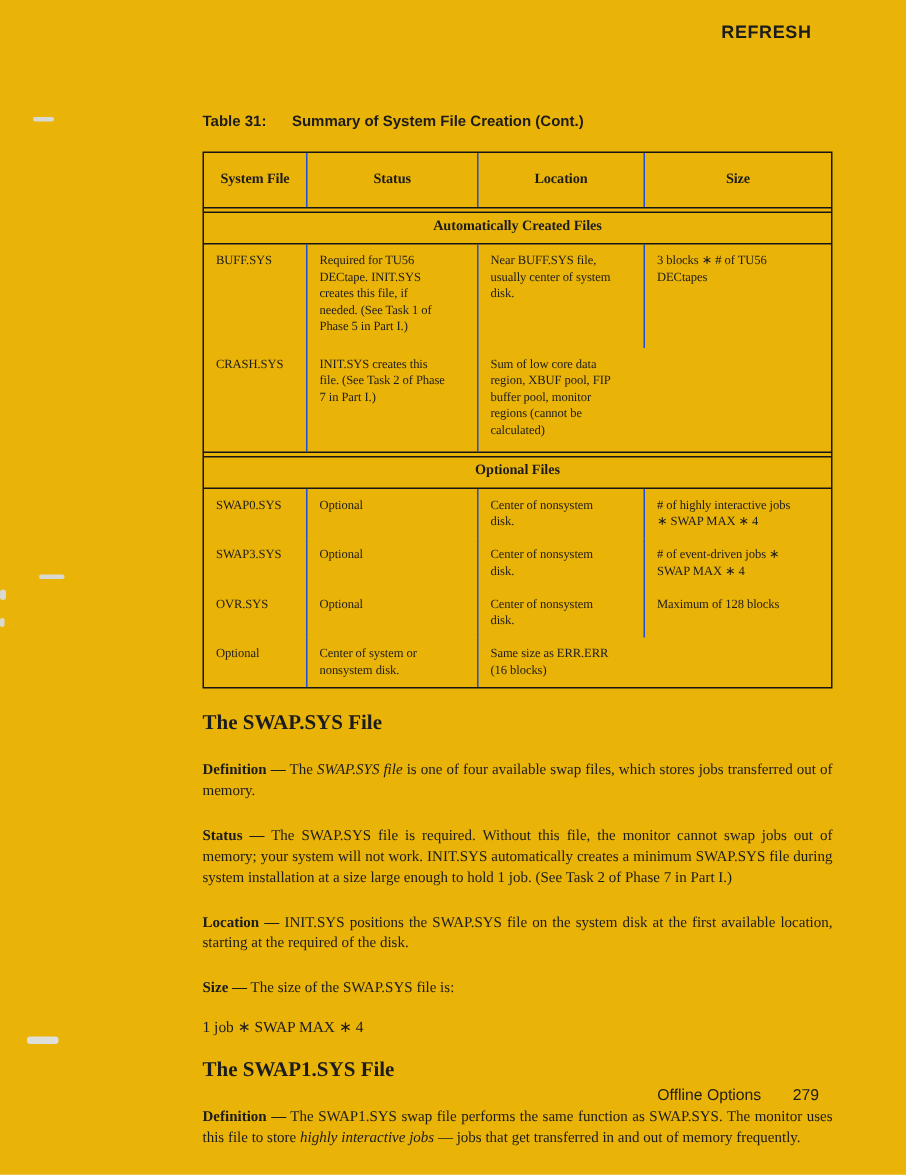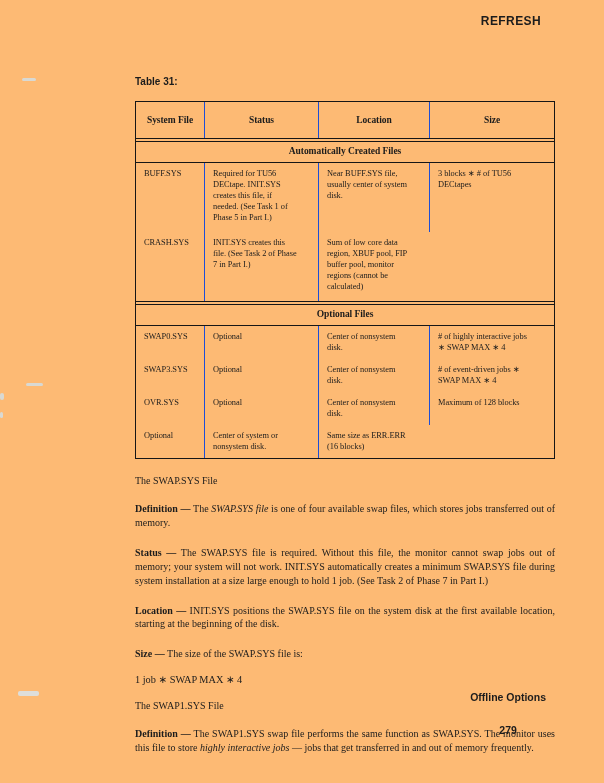--- a/index.html
+++ b/index.html
@@ -1,19 +1,19 @@
 <!DOCTYPE html>
 <html><head>
 <meta charset="utf-8">
 <style>
   html,body{margin:0;padding:0;}
   .page{
     position:relative;
     width:604px;height:783px;
-    background:#fdba74;
+    background:#eab308;
     font-family:"Liberation Serif", serif;
     color:#1c1c1c;
     overflow:hidden;
   }
   
   .running-head{
     position:absolute;top:14px;right:63px;
     font-family:"Liberation Sans", sans-serif;
     font-weight:bold;font-size:12px;letter-spacing:.4px;
   }
@@ -49,36 +49,36 @@
     text-align:center;font-weight:bold;font-size:9.5px;
     padding:4px 0 5px;
     border-bottom:1.2px solid #161616;
   }
   .banner.optional{border-top:4px double #161616;}
   .rows .cell{vertical-align:top;}
   .rows .cell.tight{padding-bottom:6px;}
   
   .bodytext{margin-top:16px;}
   .sec-heading{
-    font-size:10px;font-weight:normal;
+    font-size:14px;font-weight:bold;
     margin:15px 0 9px;
   }
   .para{
     font-size:10px;line-height:13.9px;
     text-align:justify;
     margin:16px 0 10px;
   }
   .para .lbl{font-weight:bold;}
   .formula{font-size:10.3px;margin:12px 0 2px;}
   
   .footer{
     position:absolute;bottom:47px;right:58px;
-    display:flex;gap:21px;align-items:center;
+    display:flex;gap:21px;align-items:flex-start;
     font-family:"Liberation Sans", sans-serif;
-    font-weight:bold;font-size:10.5px;flex-direction:column;
+    font-weight:normal;font-size:10.5px;
   }
   
   .artifact{position:absolute;background:#d9d9d3;border-radius:2px;}
   .a1{left:22px;top:78px;width:14px;height:3px;}
   .a2{left:26px;top:383px;width:17px;height:3px;}
   .a3{left:0px;top:393px;width:4px;height:7px;}
   .a4{left:0px;top:412px;width:3px;height:6px;}
   .a5{left:18px;top:691px;width:21px;height:5px;background:#dededa;}
 </style>
 </head>
@@ -91,20 +91,21 @@
   <div class="artifact a1"></div>
   <div class="artifact a2"></div>
   <div class="artifact a3"></div>
   <div class="artifact a4"></div>
   <div class="artifact a5"></div>
 
   <div class="content">
 
     <div class="table-caption">
       <span>Table 31:</span>
+      <span>Summary of System File Creation (Cont.)</span>
     </div>
 
     <div class="systable">
 
       <div class="grid hdr-row">
         <div class="cell c1">System File</div>
         <div class="cell c2">Status</div>
         <div class="cell c3">Location</div>
         <div class="cell c4">Size</div>
       </div>
@@ -148,21 +149,21 @@
     </div>
 
     <div class="bodytext">
 
       <div class="sec-heading">The SWAP.SYS File</div>
 
       <p class="para"><span class="lbl">Definition —</span><span> The </span><i>SWAP.SYS file</i><span> is one of four available swap files, which stores jobs transferred out of memory.</span></p>
 
       <p class="para"><span class="lbl">Status —</span><span> The SWAP.SYS file is required. Without this file, the monitor cannot swap jobs out of memory; your system will not work. INIT.SYS automatically creates a minimum SWAP.SYS file during system installation at a size large enough to hold 1 job. (See Task 2 of Phase 7 in Part I.)</span></p>
 
-      <p class="para"><span class="lbl">Location —</span><span> INIT.SYS positions the SWAP.SYS file on the system disk at the first available location, starting at the beginning of the disk.</span></p>
+      <p class="para"><span class="lbl">Location —</span><span> INIT.SYS positions the SWAP.SYS file on the system disk at the first available location, starting at the required of the disk.</span></p>
 
       <p class="para"><span class="lbl">Size —</span><span> The size of the SWAP.SYS file is:</span></p>
 
       <p class="formula">1 job ∗ SWAP MAX ∗ 4</p>
 
       <div class="sec-heading">The SWAP1.SYS File</div>
 
       <p class="para"><span class="lbl">Definition —</span><span> The SWAP1.SYS swap file performs the same function as SWAP.SYS. The monitor uses this file to store </span><i>highly interactive jobs</i><span> — jobs that get transferred in and out of memory frequently.</span></p>
 
     </div>

